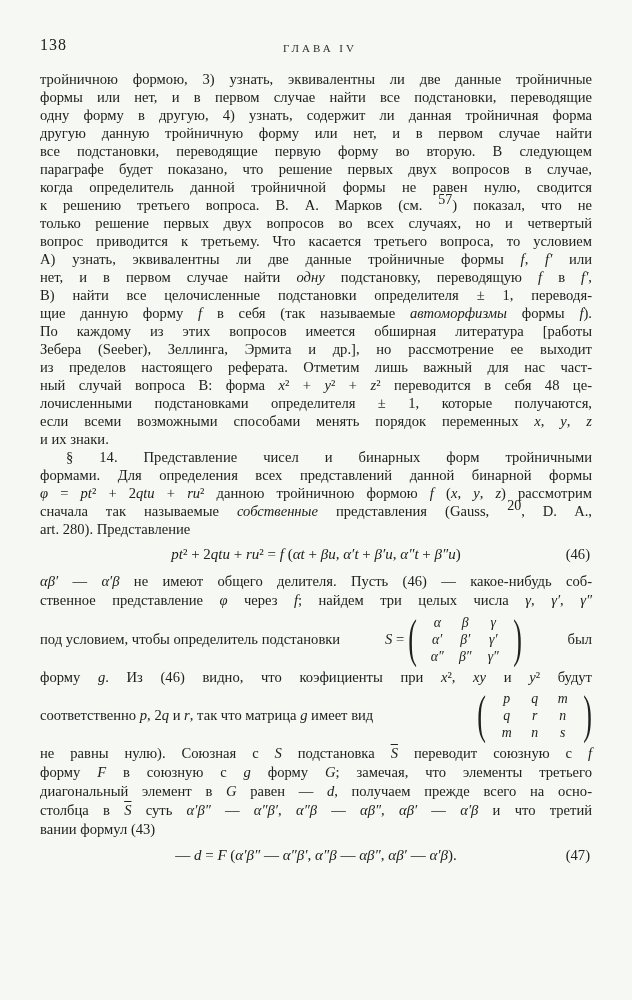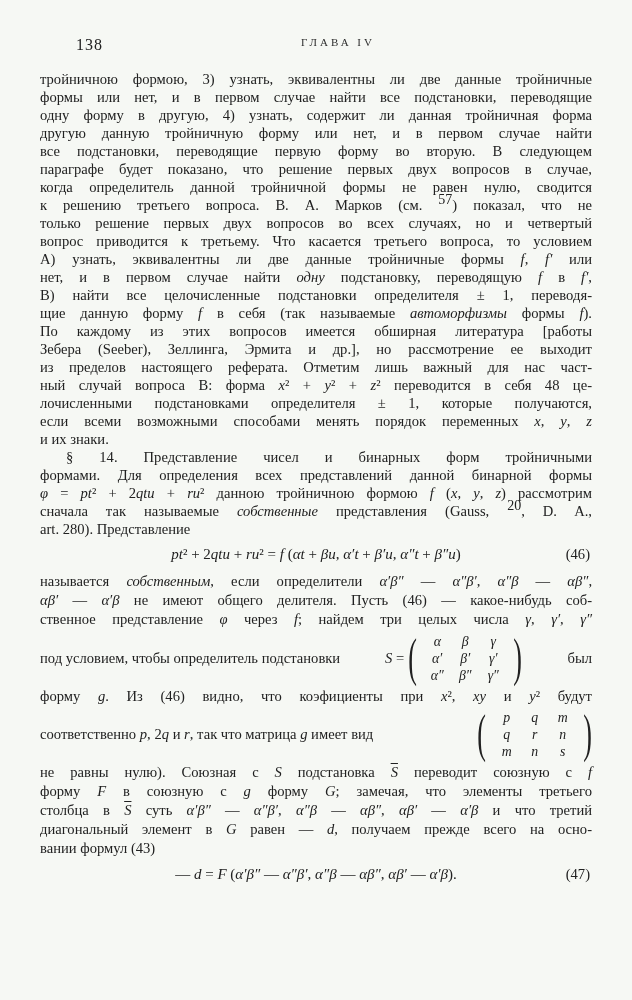--- a/index.html
+++ b/index.html
@@ -13,25 +13,24 @@
     overflow: hidden;
   }
   .content {
     position: absolute;
     left: 40px;
     top: 36px;
     width: 552px;
   }
   .pg-header {
     display: flex;
-    align-items: flex-start;
+    align-items: flex-end;
     height: 18px;
     margin-bottom: 16px;
     position: relative;
-    margin-left: 36px;
   }
   .pg-num { font-size: 16px; letter-spacing: 1px; }
   .chap {
     position: absolute;
     left: 8px; right: 0;
     text-align: center;
     font-size: 11px;
     letter-spacing: 3px;
     color: #2d2d2d;
   }
@@ -136,21 +135,20 @@
       <div class="line">сначала так называемые <i>собственные</i> представления (Gauss, <sup>20</sup>, D. A.,</div>
       <div class="line last">art. 280). Представление</div>
     </div>
 
     <div class="equation">
       <span><i>pt</i>² + 2<i>qtu</i> + <i>ru</i>² = <i>f</i> (<i>αt</i> + <i>βu</i>, <i>α′t</i> + <i>β′u</i>, <i>α″t</i> + <i>β″u</i>)</span>
       <span class="eq-no">(46)</span>
     </div>
 
     <div class="p3">
-      <div class="line">называется <i>собственным</i>, если определители <i>α′β″</i> — <i>α″β′</i>, <i>α″β</i> — <i>αβ″</i>,</div>
       <div class="line"><i>αβ′</i> — <i>α′β</i> не имеют общего делителя. Пусть (46) — какое-нибудь соб-</div>
       <div class="line">ственное представление <i>φ</i> через <i>f</i>; найдем три целых числа <i>γ</i>, <i>γ′</i>, <i>γ″</i></div>
     </div>
 
     <div class="mline">
       <span>под условием, чтобы определитель подстановки</span>
       <span class="mgroup">
         <span><i>S</i> =</span>&nbsp;
         <span class="paren">(</span>
         <span class="mrows">
@@ -200,22 +198,22 @@
               <span class="mcell">s</span>
             </span>
         </span>
         <span class="paren">)</span>
       </span>
     </div>
 
     <div class="p5">
       <div class="line">не равны нулю). Союзная с <i>S</i> подстановка <span class="bar"><i>S</i></span> переводит союзную с <i>f</i></div>
       <div class="line">форму <i>F</i> в союзную с <i>g</i> форму <i>G</i>; замечая, что элементы третьего</div>
+      <div class="line">диагональный элемент в <i>G</i> равен — <i>d</i>, получаем прежде всего на осно-</div>
       <div class="line">столбца в <span class="bar"><i>S</i></span> суть <i>α′β″</i> — <i>α″β′</i>, <i>α″β</i> — <i>αβ″</i>, <i>αβ′</i> — <i>α′β</i> и что третий</div>
-      <div class="line">диагональный элемент в <i>G</i> равен — <i>d</i>, получаем прежде всего на осно-</div>
       <div class="line last">вании формул (43)</div>
     </div>
 
     <div class="equation">
       <span>— <i>d</i> = <i>F</i> (<i>α′β″</i> — <i>α″β′</i>, <i>α″β</i> — <i>αβ″</i>, <i>αβ′</i> — <i>α′β</i>).</span>
       <span class="eq-no">(47)</span>
     </div>
 
   </div>
 </div>

